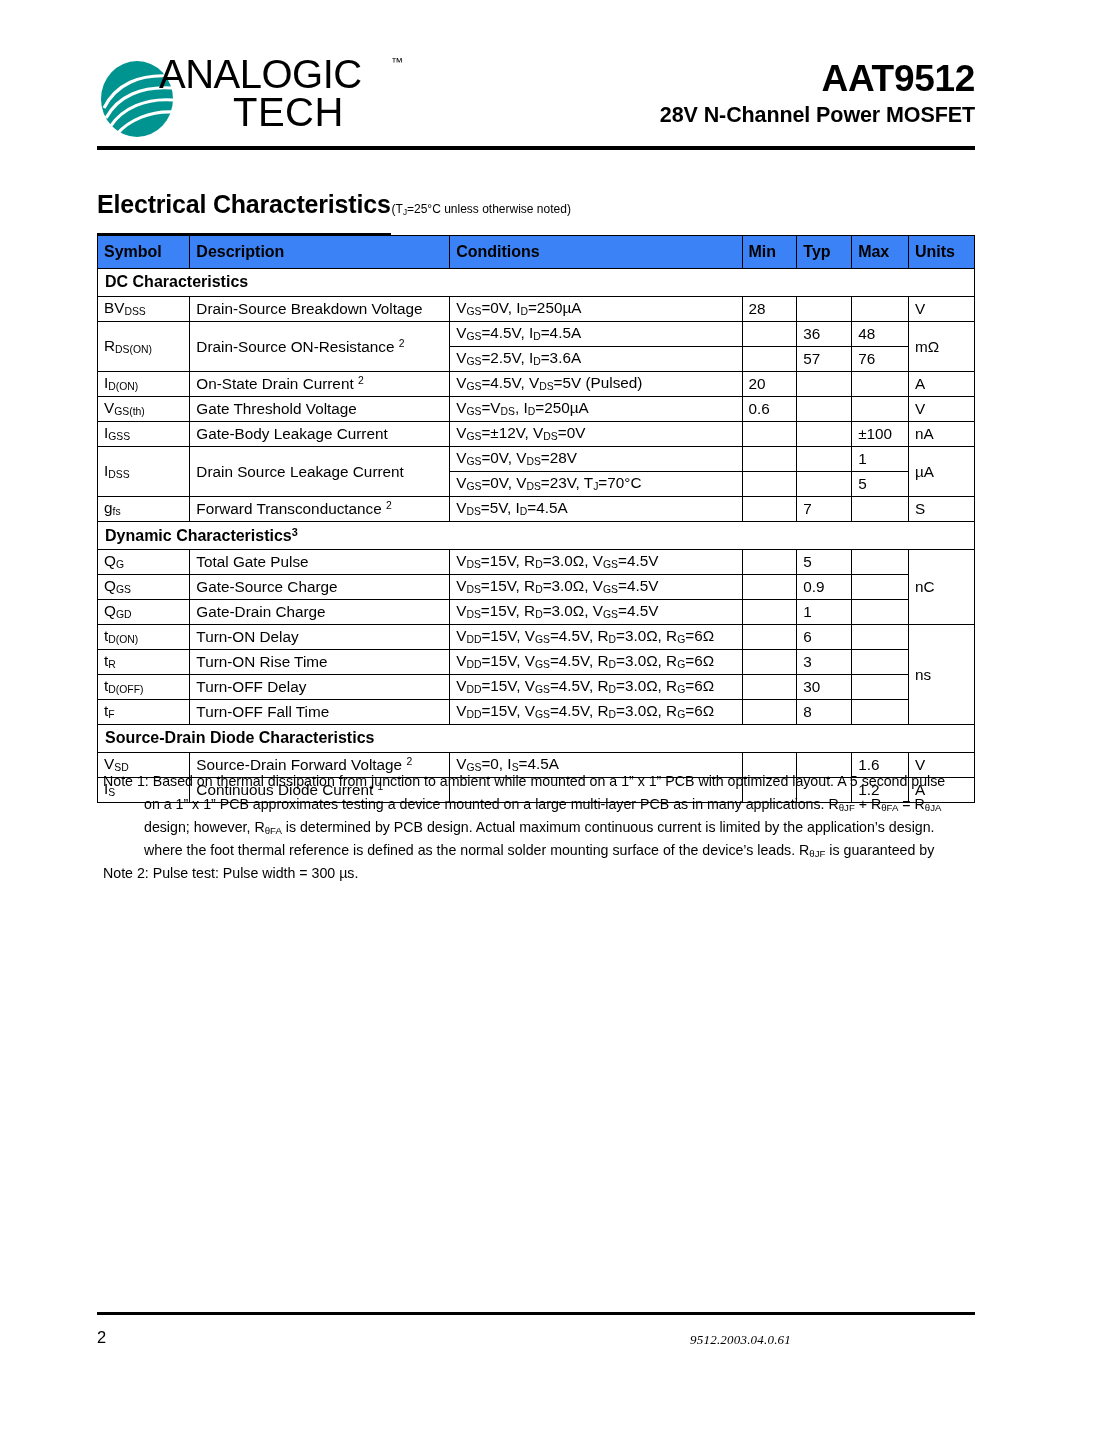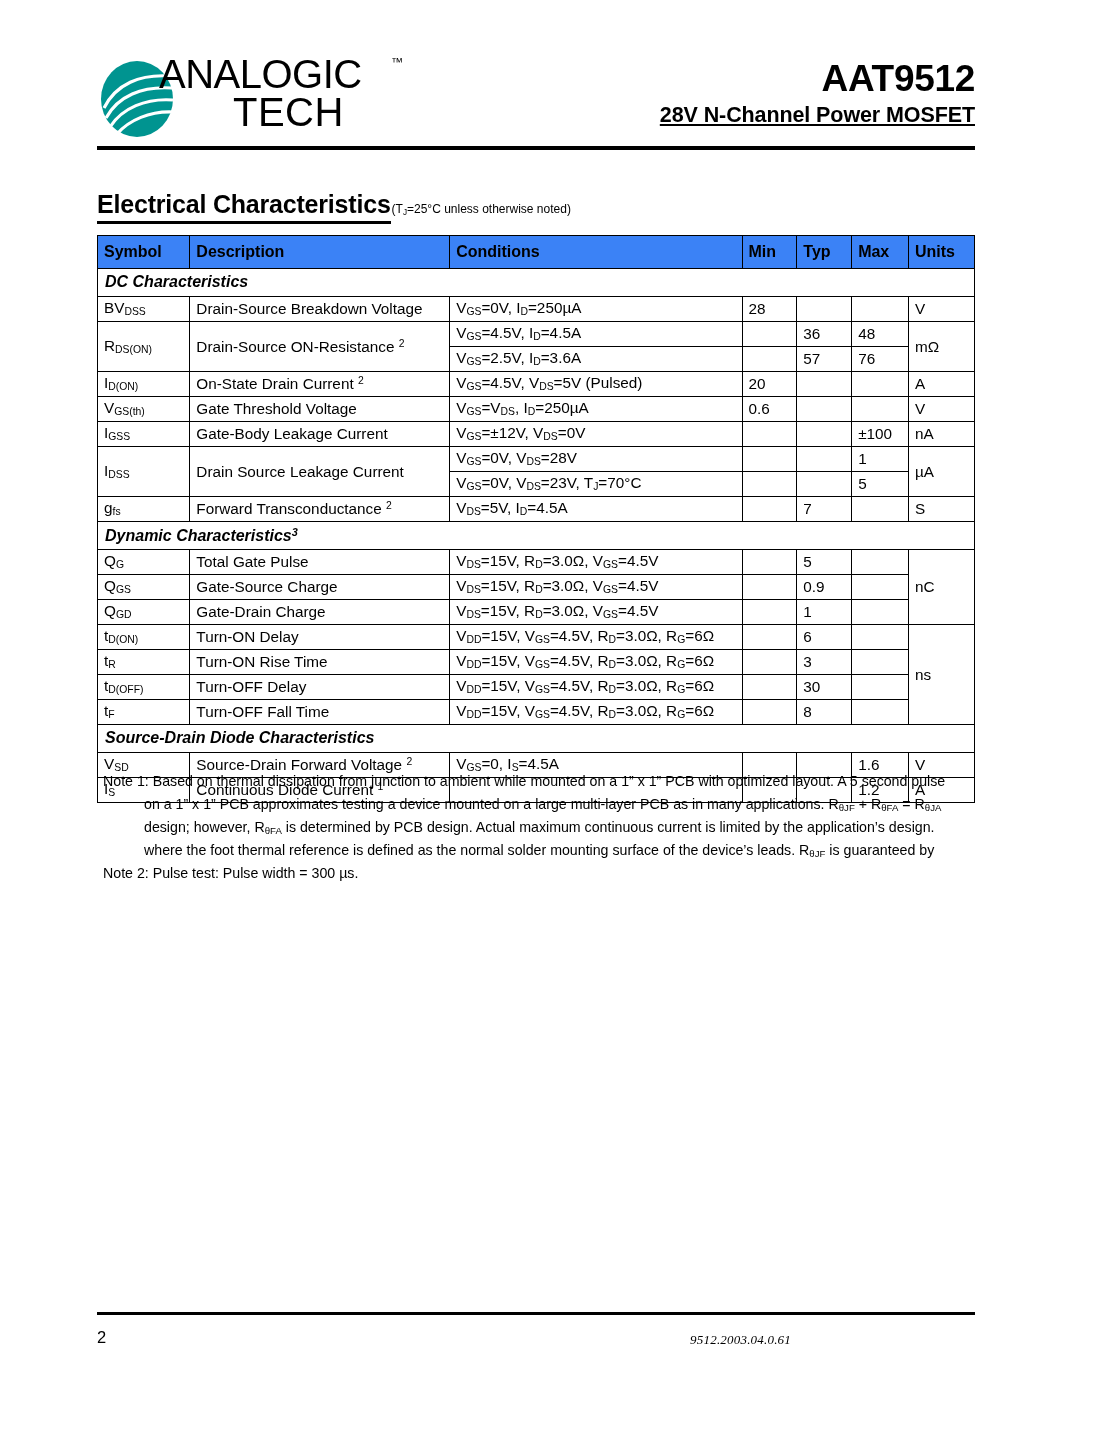--- a/index.html
+++ b/index.html
@@ -90,21 +90,20 @@
     font-weight: bold;
     line-height: 1.05;
     letter-spacing: -0.3px;
   }
   .part-desc {
     font-size: 21.5px;
     font-weight: bold;
     line-height: 1.2;
     margin-top: 4px;
     letter-spacing: -0.1px;
-    text-decoration: underline;
   }
   .header-rule {
     position: absolute;
     left: 97px;
     top: 146px;
     width: 878px;
     height: 4px;
     background: #000000;
   }
 
@@ -114,21 +113,21 @@
     left: 97px;
     top: 190px;
     width: 878px;
     height: 34px;
     white-space: nowrap;
   }
   .section-title .main {
     font-size: 25px;
     font-weight: bold;
     border-bottom: 3px solid #000;
-    padding-bottom: 3px;
+    padding-bottom: 15px;
     letter-spacing: -0.2px;
   }
   .section-title .sub {
     font-size: 12px;
     font-weight: normal;
     margin-left: 1px;
   }
   sub { font-size: 0.68em; vertical-align: -0.22em; }
   sup { font-size: 0.68em; vertical-align: 0.45em; }
 
@@ -168,21 +167,20 @@
   td.sym  { text-align: center; }
   td.num  { text-align: center; }
   td.unit { text-align: center; }
 
   tr.section-row td {
     font-weight: bold;
     font-size: 16px;
     height: 27px;
     background: #ffffff;
     padding-left: 7px;
-    font-style: italic;
   }
 
   
   .notes {
     position: absolute;
     left: 97px;
     top: 770px;
     width: 890px;
     font-size: 14.2px;
     line-height: 1.62;

